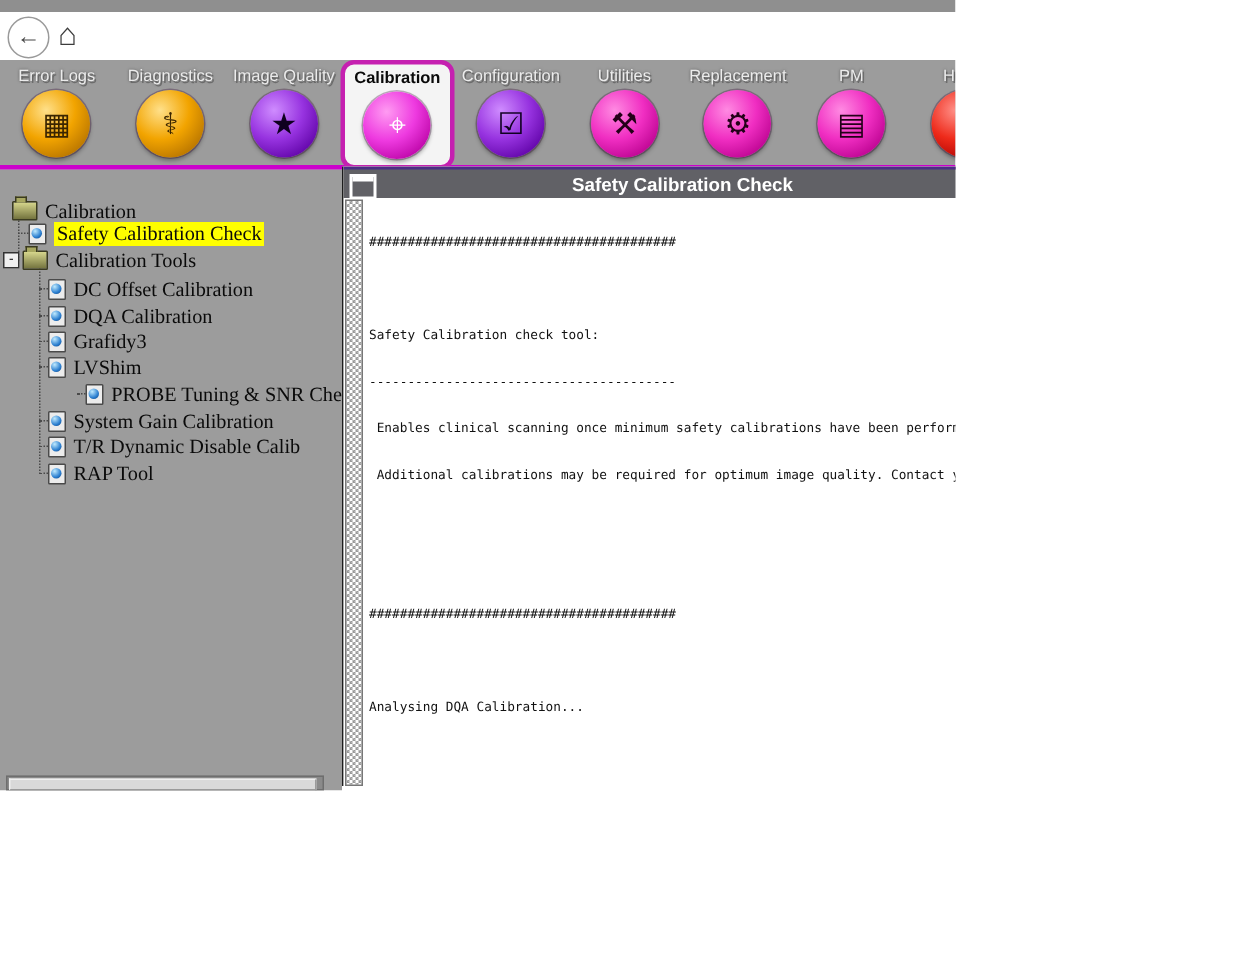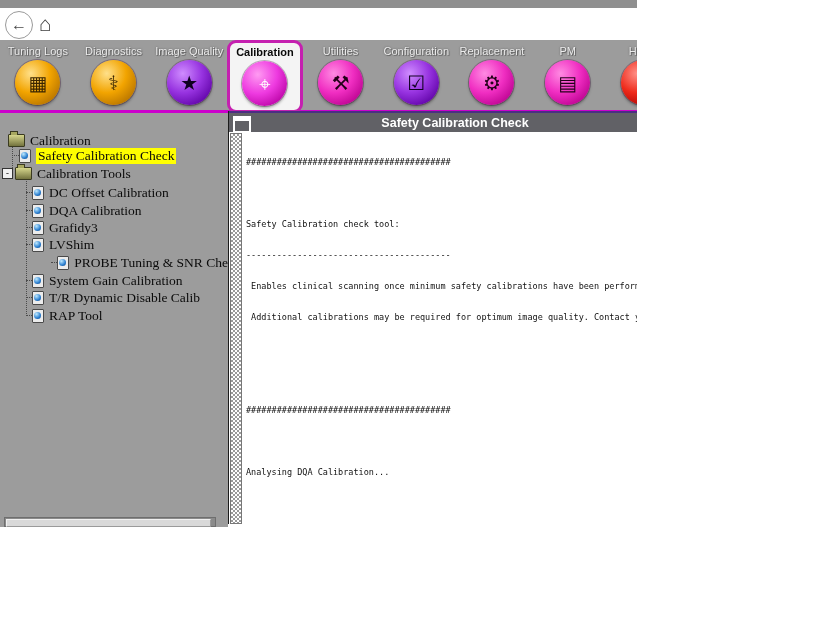--- a/index.html
+++ b/index.html
@@ -96,21 +96,21 @@
     <div class="back-btn">
       <span>←</span>
     </div>
     <div class="home-btn">
       <span>⌂</span>
     </div>
   </div>
 
   <div class="tabbar">
     <div class="tab">
-      <span class="tab-label">Tuning Logs</span>
+      <span class="tab-label">Error Logs</span>
       <div class="ball orange">
         <span class="g">▦</span>
       </div>
     </div>
     <div class="tab">
       <span class="tab-label">Diagnostics</span>
       <div class="ball orange">
         <span class="g">⚕</span>
       </div>
     </div>
@@ -120,29 +120,29 @@
         <span class="g">★</span>
       </div>
     </div>
     <div class="tab selected">
       <span class="tab-label">Calibration</span>
       <div class="ball magenta">
         <span class="g">⌖</span>
       </div>
     </div>
     <div class="tab">
+      <span class="tab-label">Configuration</span>
+      <div class="ball purple">
+        <span class="g">☑</span>
+      </div>
+    </div>
+    <div class="tab">
       <span class="tab-label">Utilities</span>
       <div class="ball pink">
         <span class="g">⚒</span>
-      </div>
-    </div>
-    <div class="tab">
-      <span class="tab-label">Configuration</span>
-      <div class="ball purple">
-        <span class="g">☑</span>
       </div>
     </div>
     <div class="tab">
       <span class="tab-label">Replacement</span>
       <div class="ball pink">
         <span class="g">⚙</span>
       </div>
     </div>
     <div class="tab">
       <span class="tab-label">PM</span>

